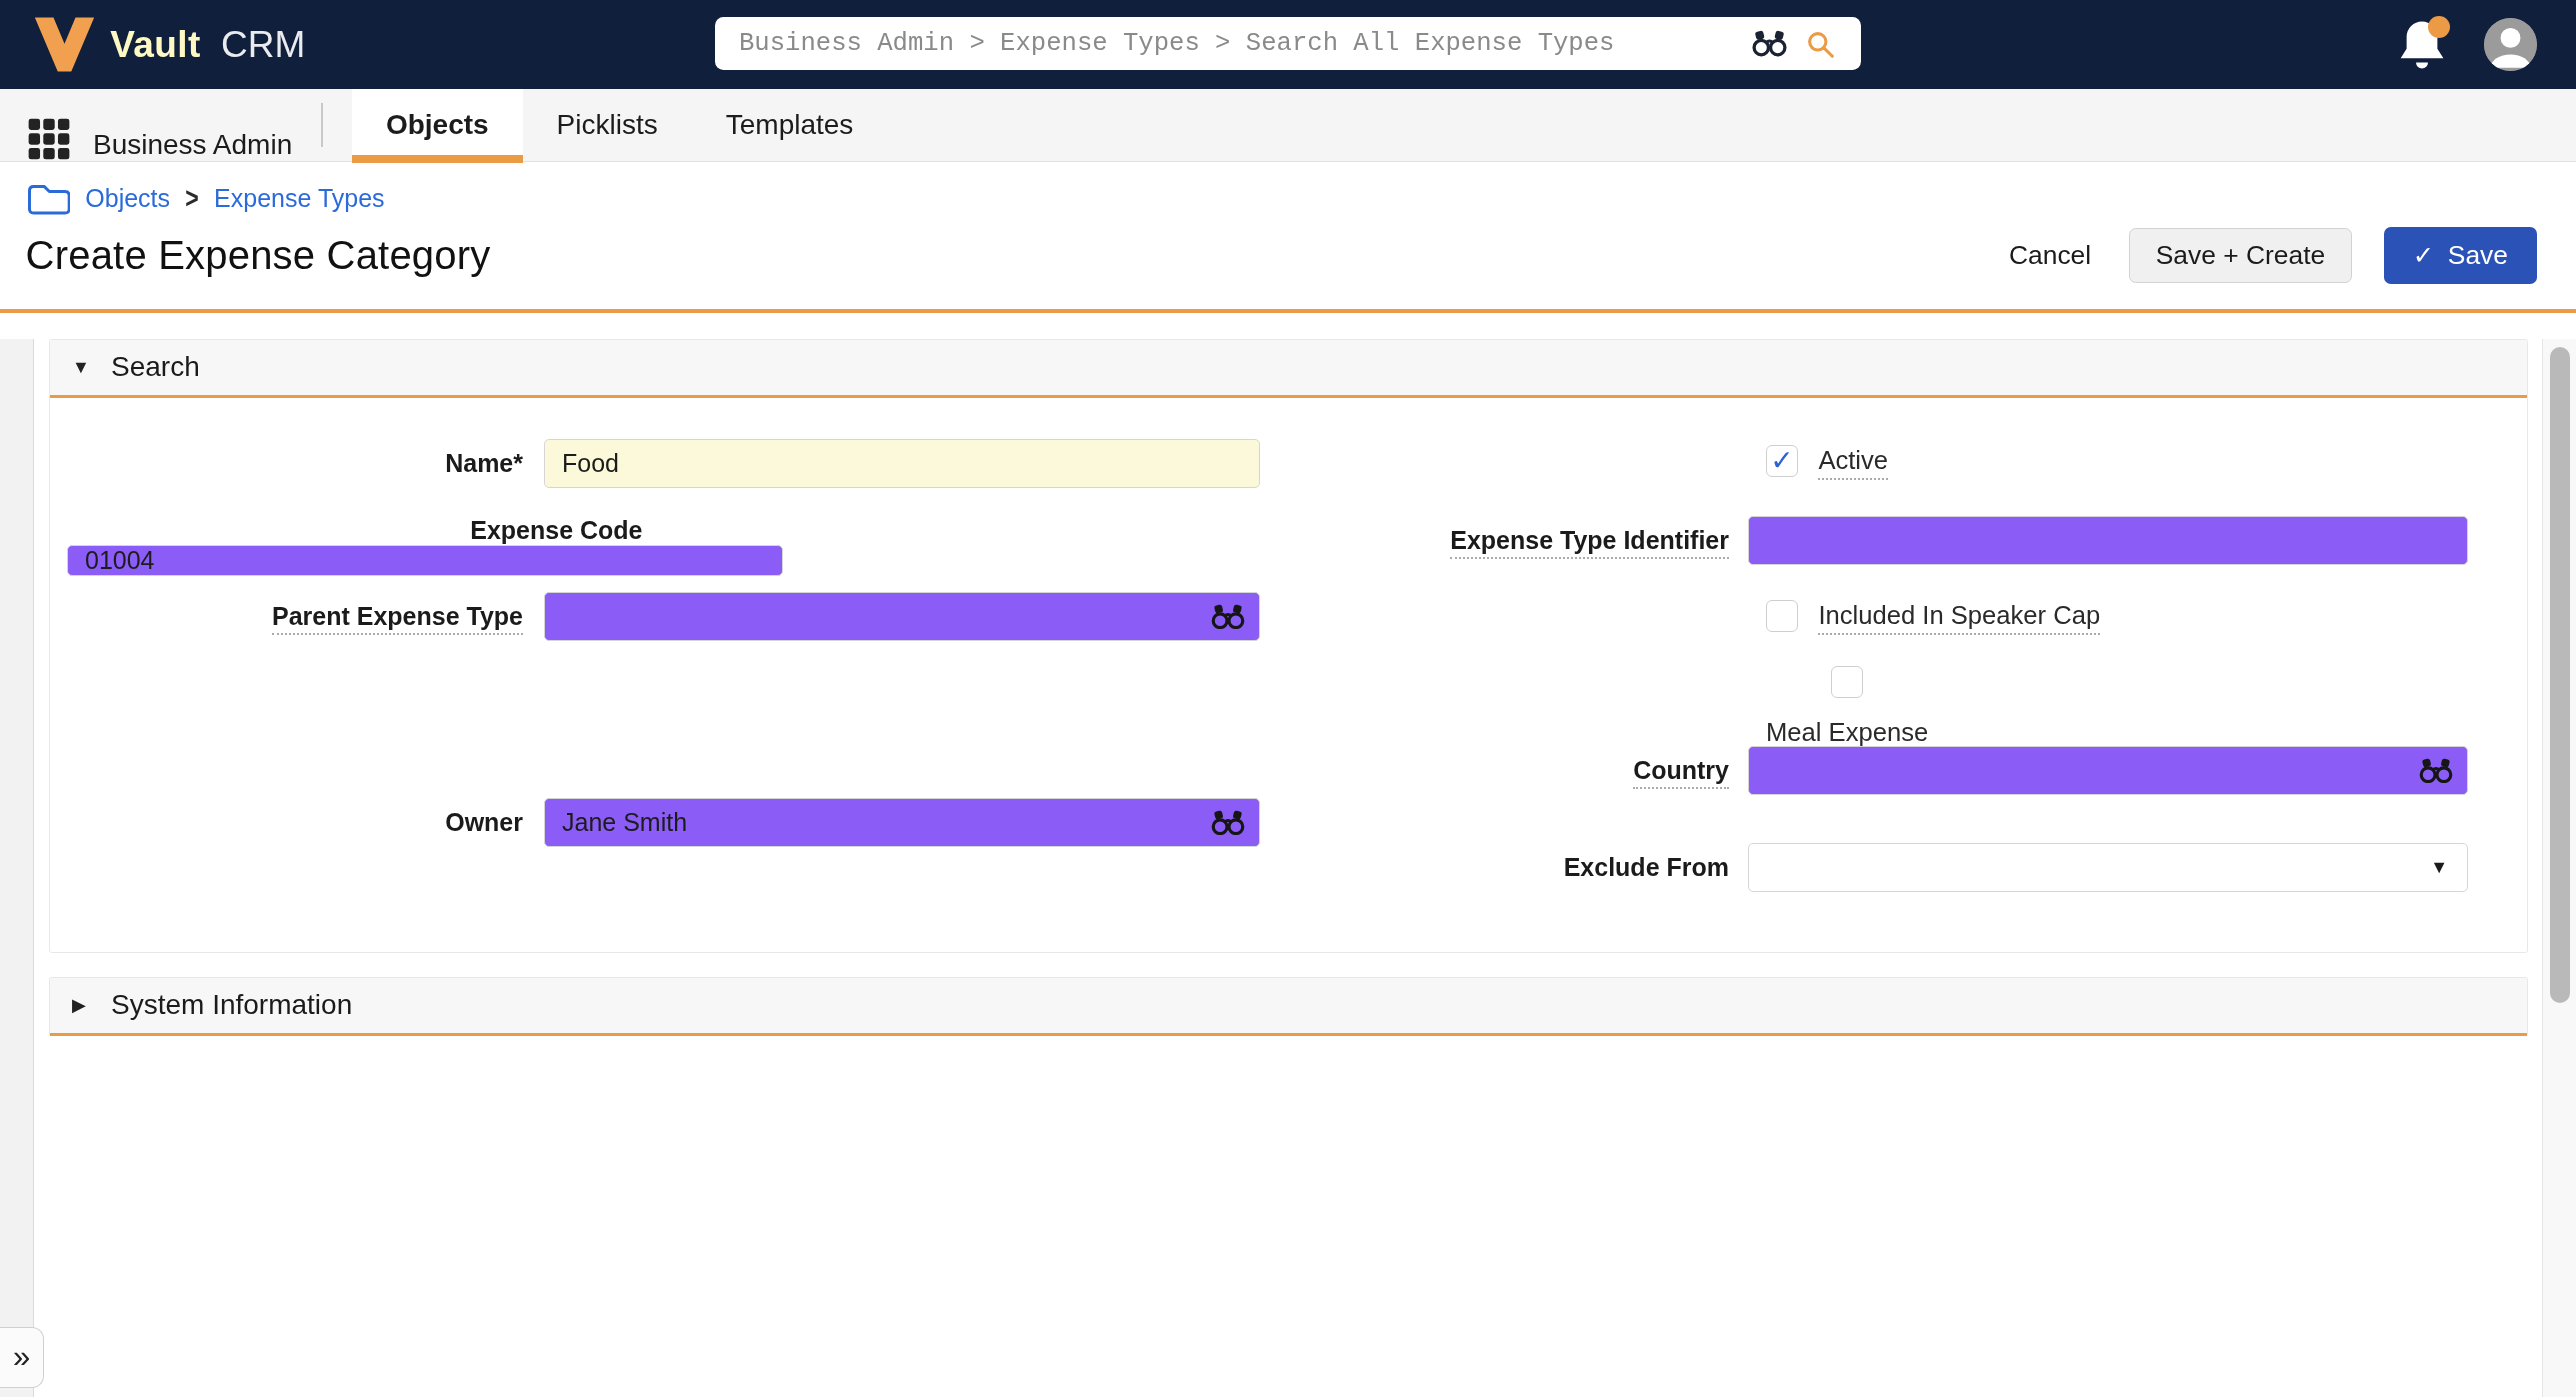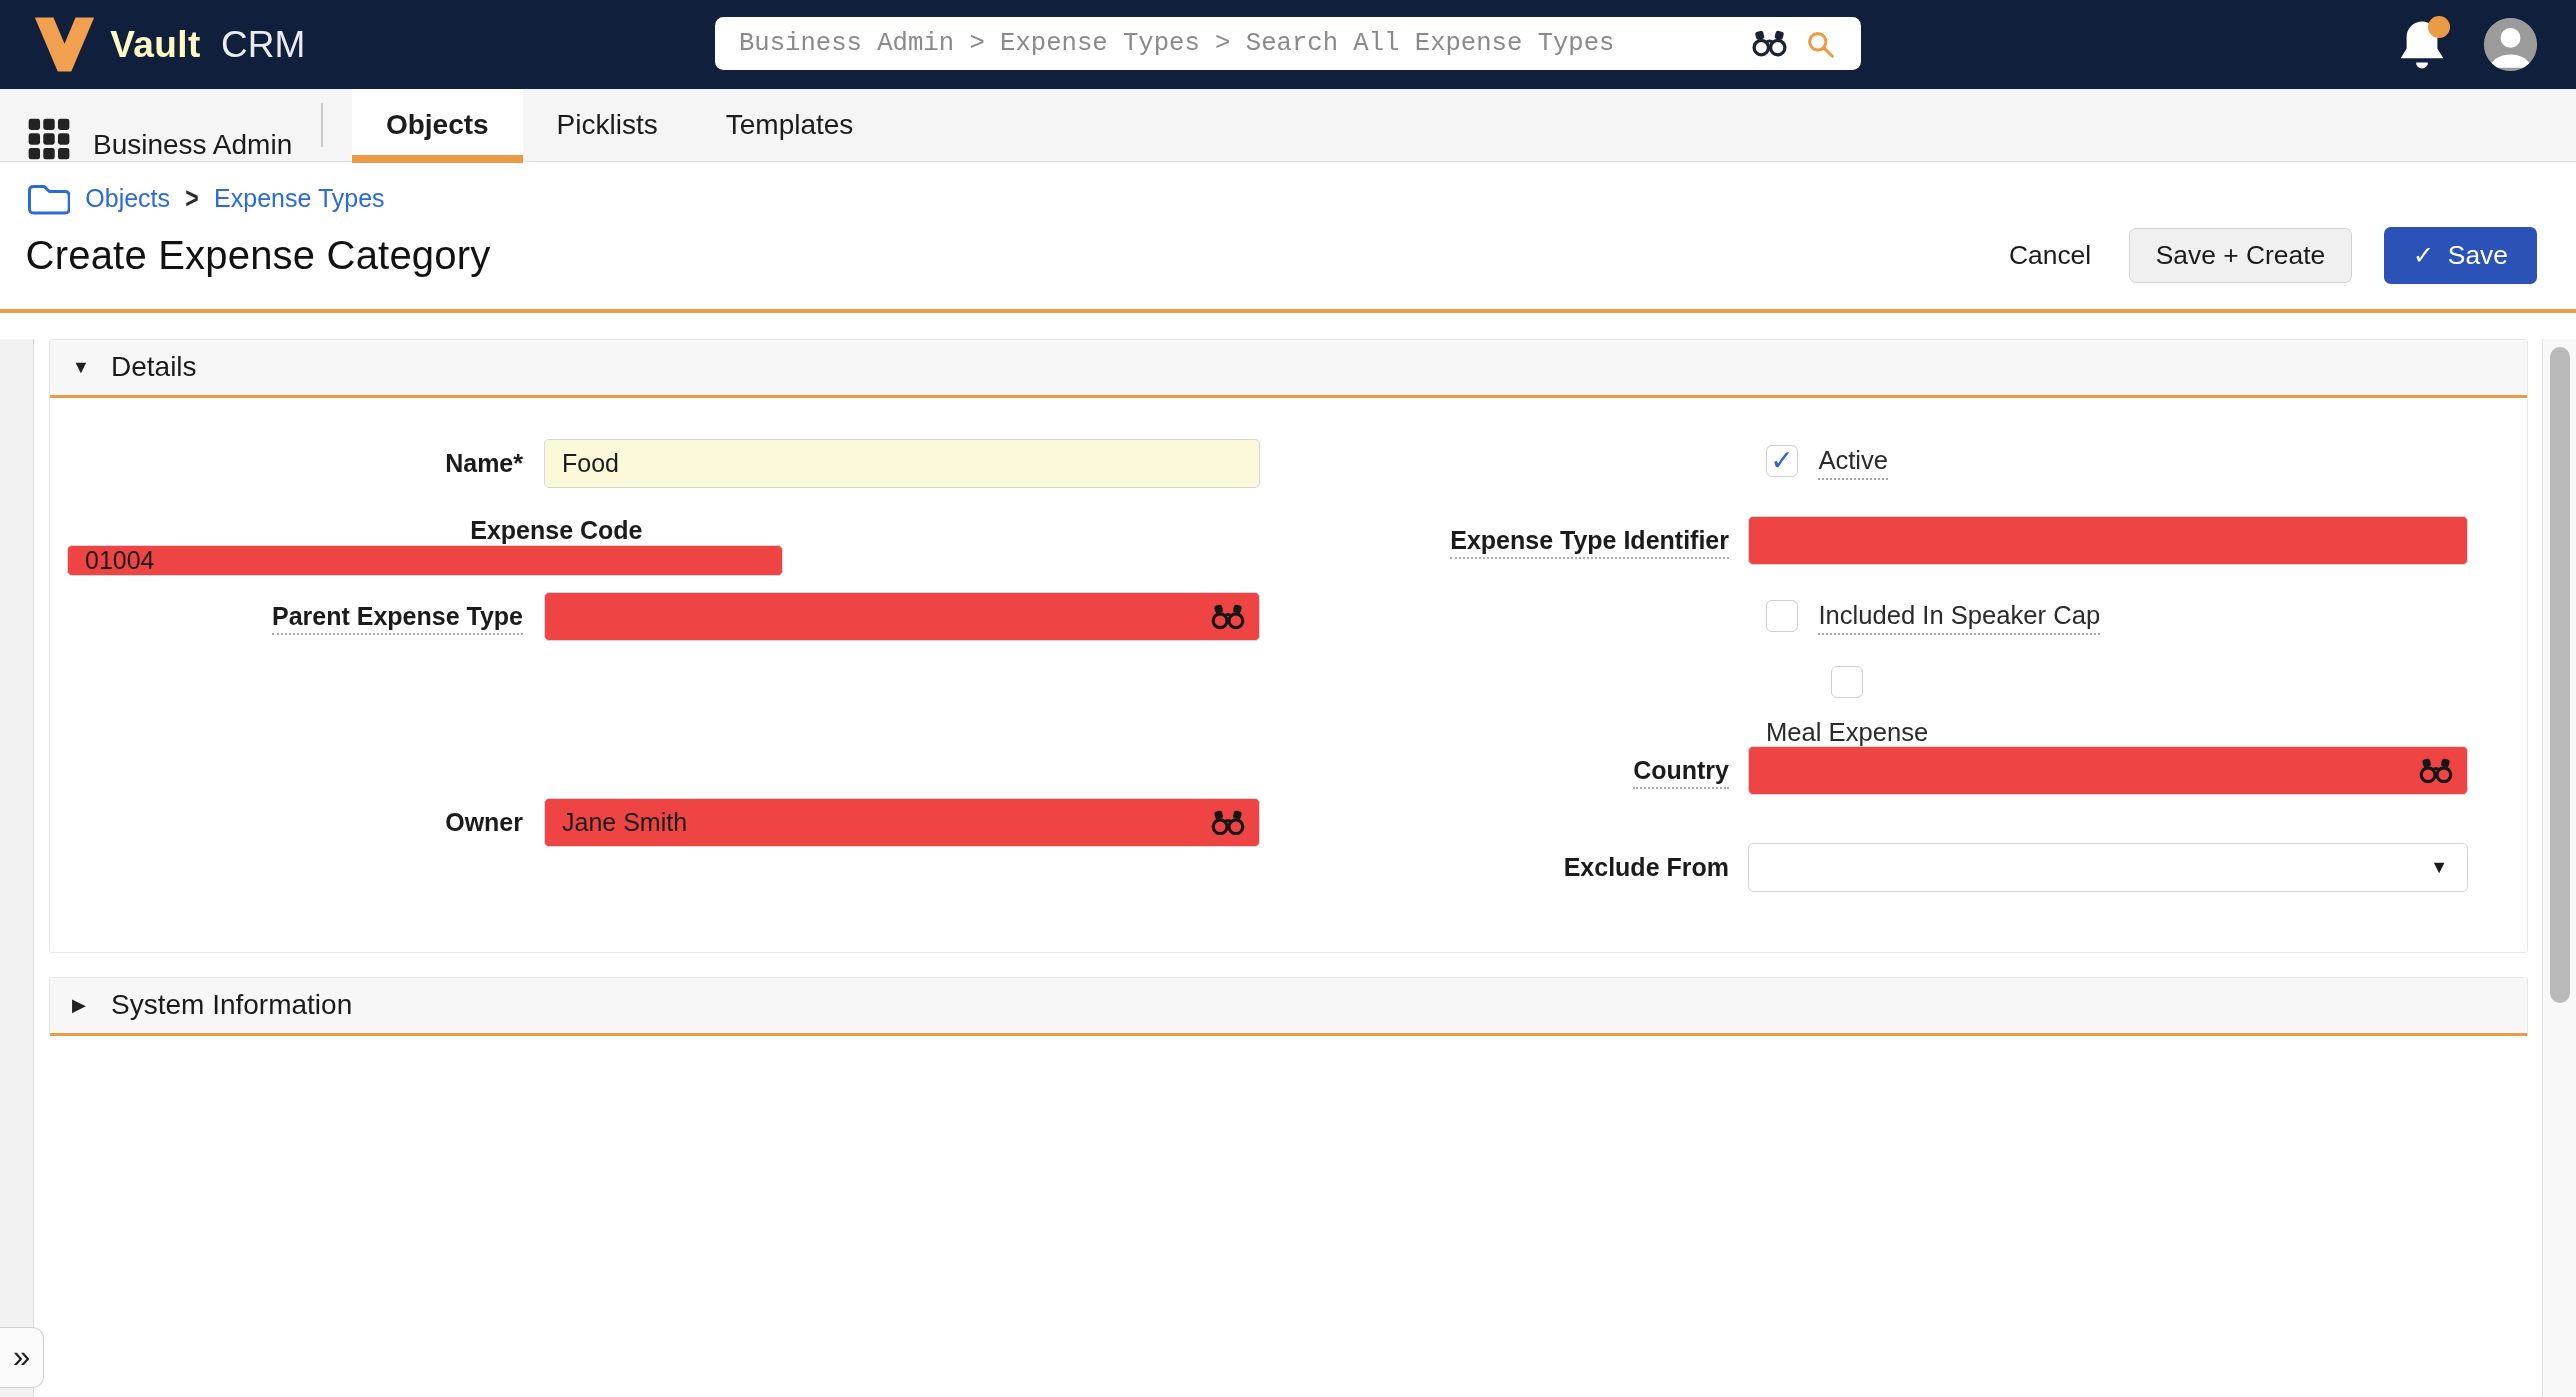--- a/index.html
+++ b/index.html
@@ -73,21 +73,21 @@
   .frow{position:absolute;display:flex;align-items:center;height:49px;}
   .flabel{font-size:25px;font-weight:700;color:var(--ink);text-align:right;}
   .flabel .dotted, .cb-label .dotted{border-bottom:2.6px dotted #ABABAB;padding-bottom:3.4px;}
   .lcol .flabel{width:477px;padding-right:21px;}
   .rcol .flabel{width:460px;padding-right:19px;}
   .inputwrap{position:relative;height:49px;}
   .lcol .inputwrap{width:716px;}
   .rcol .inputwrap{width:720px;}
   .inputwrap input{
     width:100%;height:100%;border:1.7px solid var(--border);border-radius:5.1px;
-    padding:0 60px 0 17px;font-size:25px;color:#1C1C1C;outline:none;background:#ef4444;
+    padding:0 60px 0 17px;font-size:25px;color:#1C1C1C;outline:none;background:#8b5cf6;
     font-family:"Liberation Sans","DejaVu Sans",sans-serif;
   }
   .inputwrap input.hl{background:var(--yellow);}
   .lookup-ico{position:absolute;right:13.6px;top:12px;color:#161616;cursor:pointer;}
   .selectbox{
     width:720px;height:49px;border:1.7px solid var(--border);border-radius:5.1px;background:#fff;
     position:relative;font-size:25px;display:flex;align-items:center;padding:0 51px 0 17px;cursor:pointer;
   }
   .selectbox .caret{position:absolute;right:19px;top:13.6px;font-size:18px;color:#1B1B1B;}
   .cbrow{position:absolute;display:flex;align-items:center;gap:20.4px;}
@@ -202,21 +202,21 @@
 <div class="main">
 
   <div class="left-strip"></div>
   <div class="collapse-tab">
     <span>»</span>
   </div>
 
   <section class="section details">
     <div class="section-header">
       <span class="tri">▼</span>
-      <span class="section-title">Details</span>
+      <span class="section-title">Search</span>
     </div>
 
     <div class="form-body">
 
       <div class="frow lcol" style="left:17px;top:41px;">
         <label class="flabel"><span>Name*</span></label>
         <span class="inputwrap">
           <input class="hl" value="Food" style="">
         </span>
       </div>

